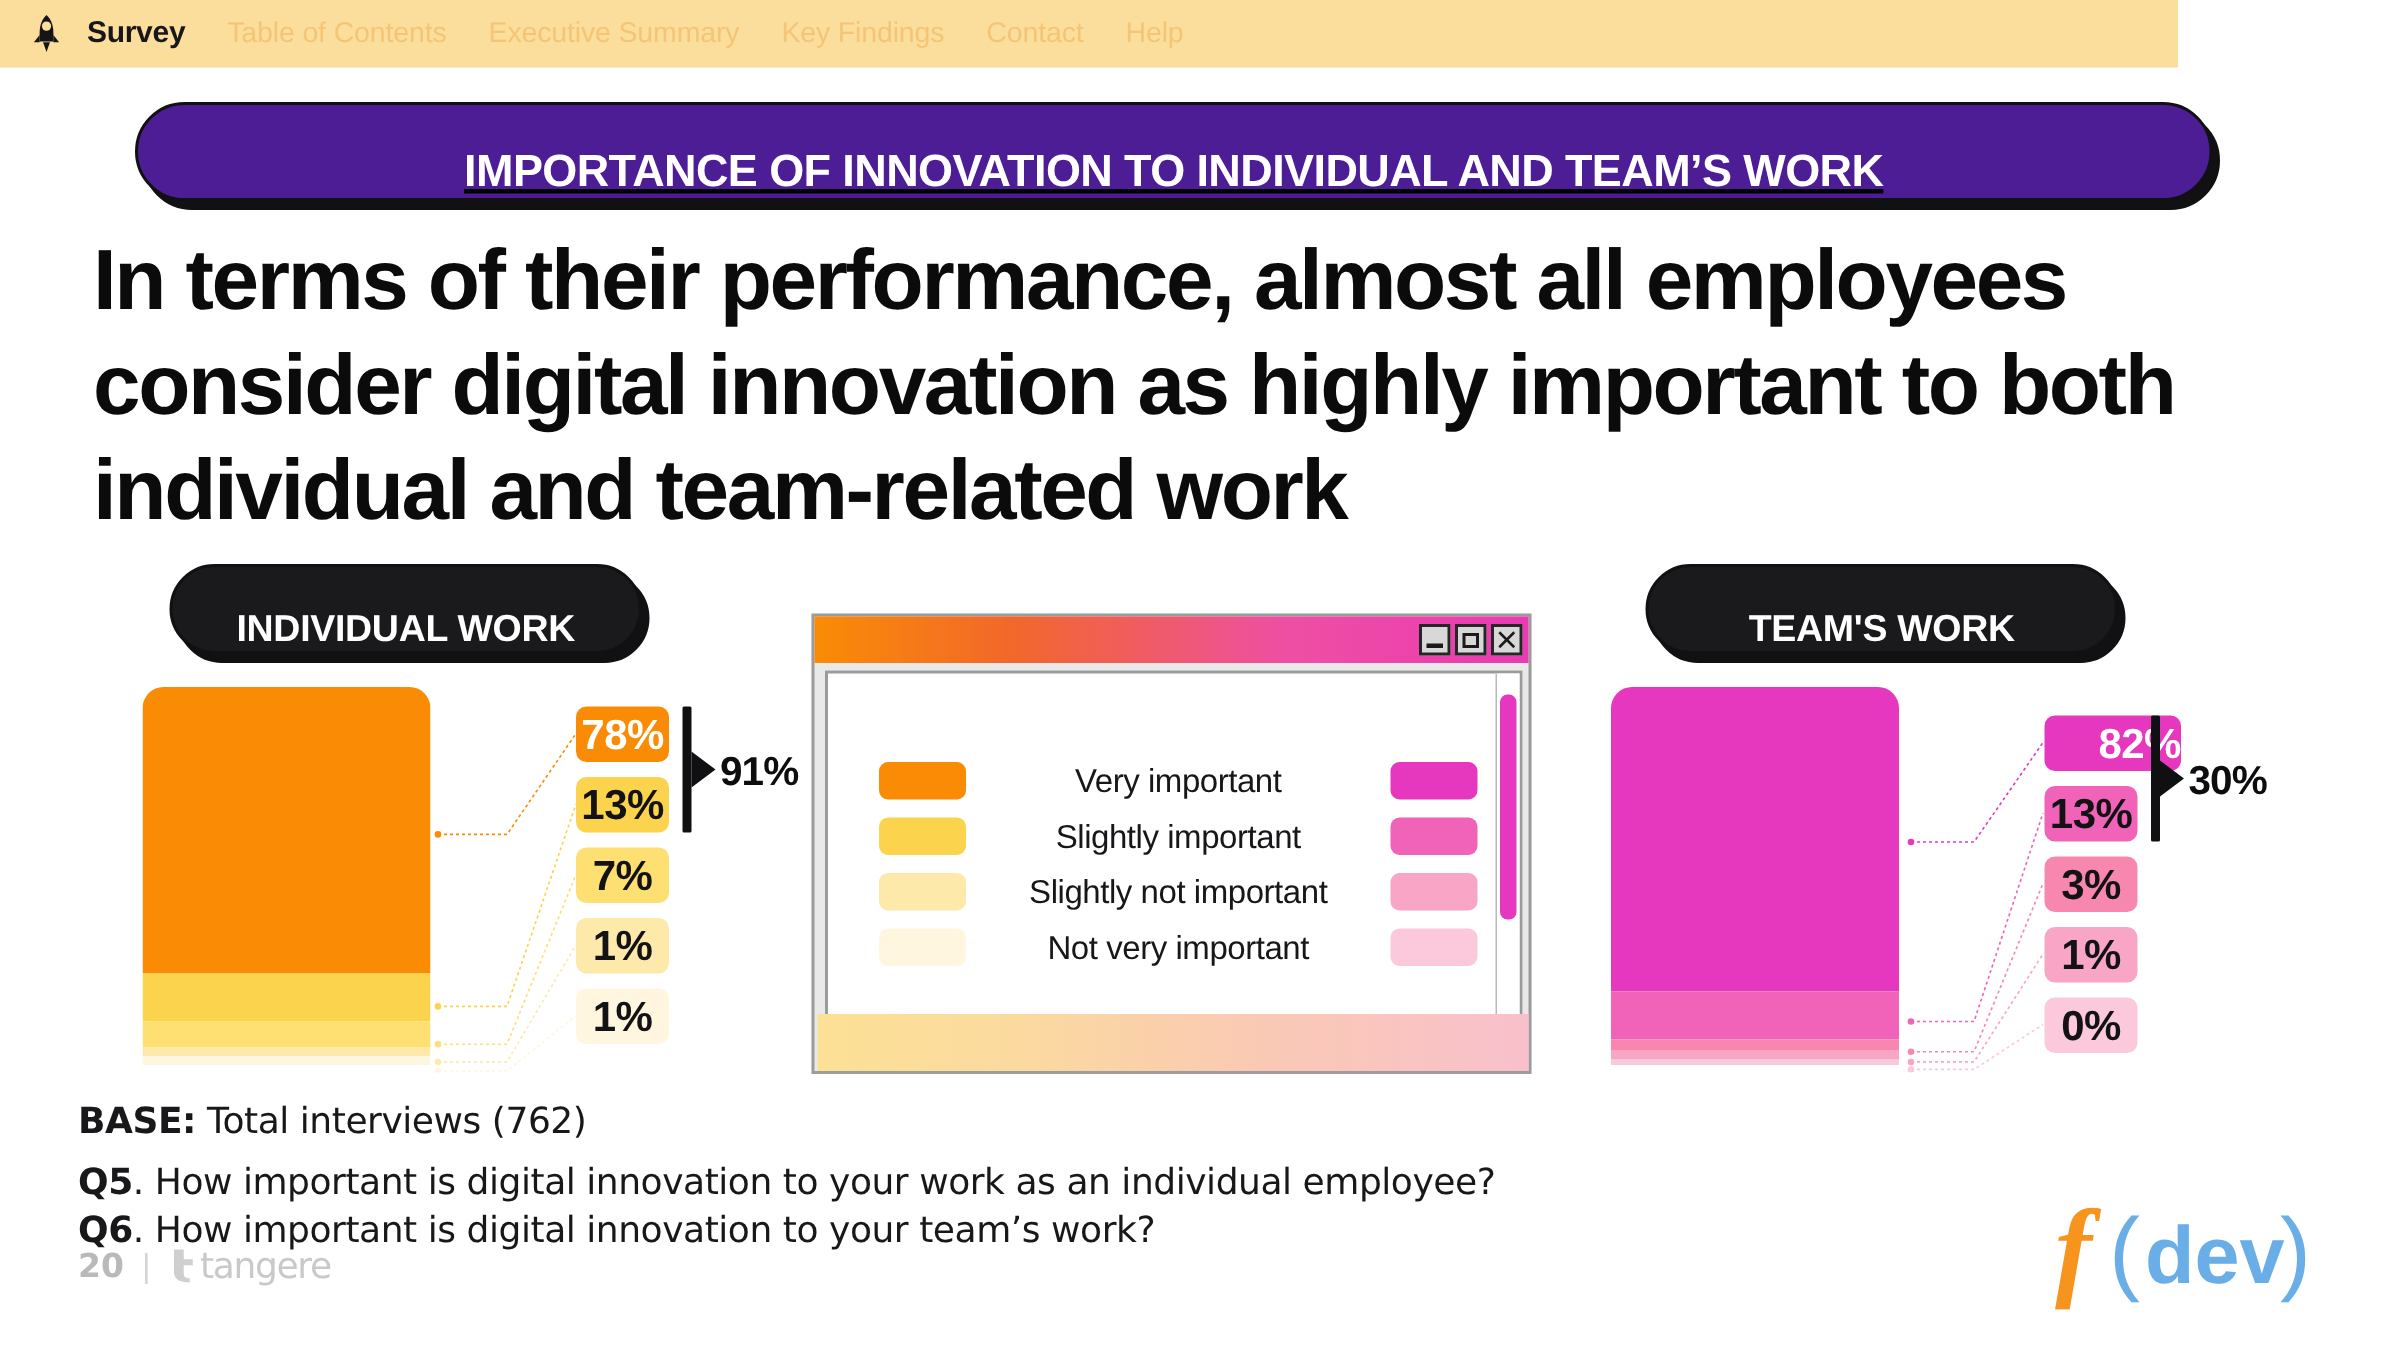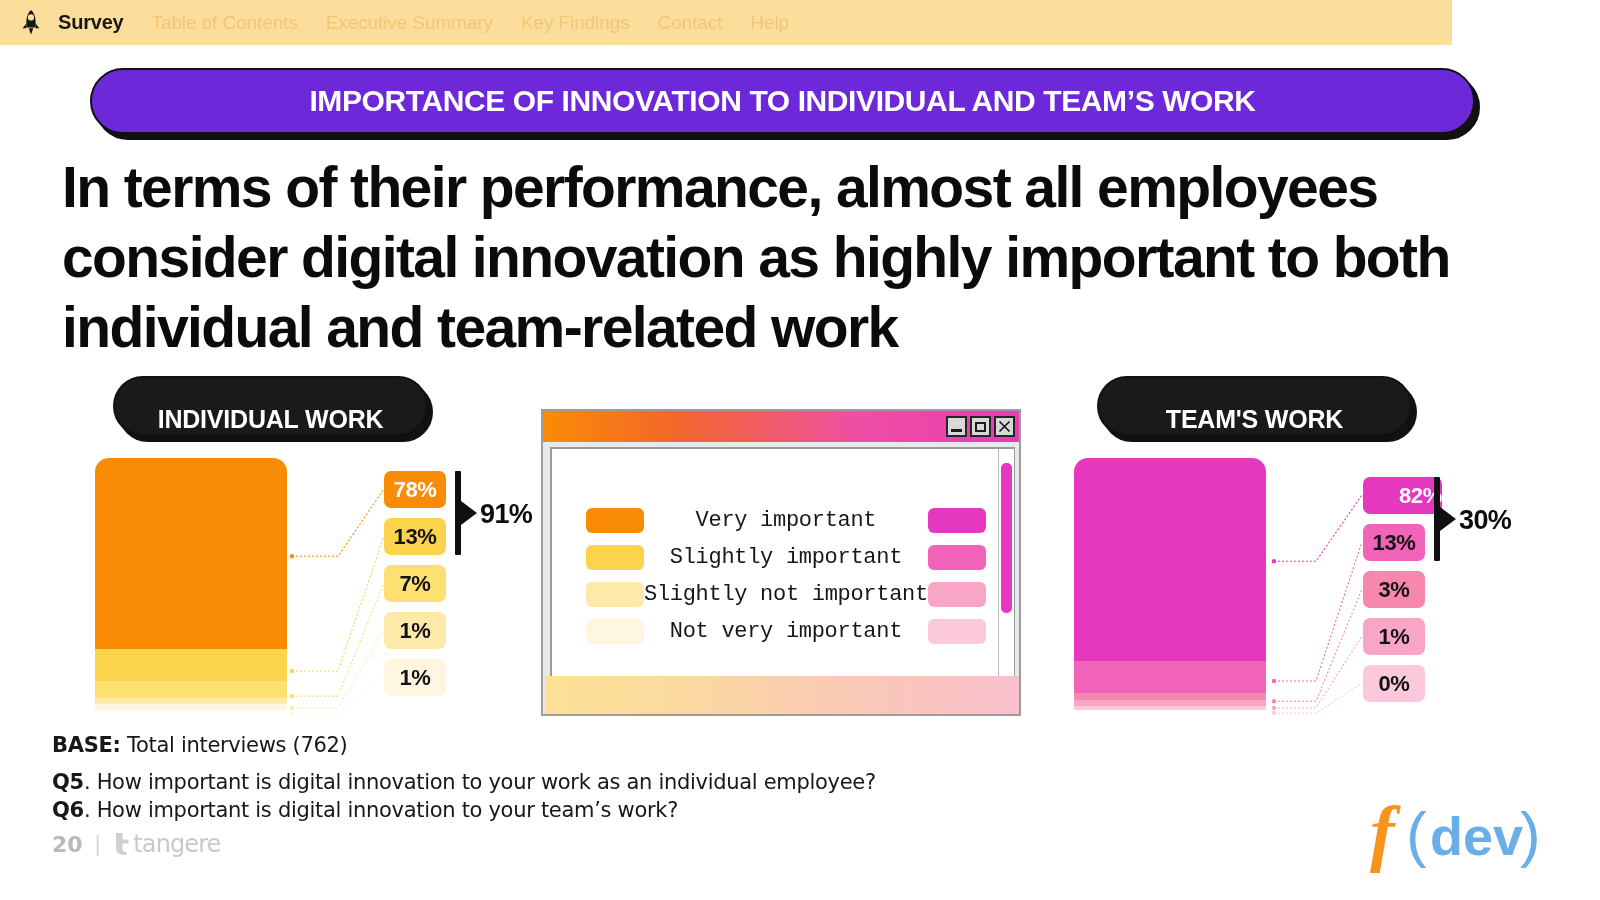--- a/index.html
+++ b/index.html
@@ -64,24 +64,24 @@
     left: 5px; top: 6px;
     width: 1385px; height: 66px;
     background: #111113;
     border-radius: 34px;
     border: 2px solid #111113;
   }
   .title-pill {
     position: absolute;
     left: 0; top: 0;
     width: 1385px; height: 66px;
-    background: #6d28d9;
+    background: #4c1d95;
     border: 2px solid #111113;
     border-radius: 34px;
-    display: flex; align-items: center; justify-content: center;
+    display: flex; align-items: flex-end; justify-content: center; text-decoration: underline;
   }
   .title-pill-text {
     color: #ffffff;
     font-size: 30px;
     font-weight: bold;
     letter-spacing: -0.4px;
     text-align: center;
   }
 
   
@@ -130,21 +130,21 @@
   #bar-team { left: 1074px; top: 458px; }
   .bar-seg { width: 100%; }
 
   
   .badge {
     position: absolute;
     height: 37px;
     min-width: 62px;
     border-radius: 7px;
     display: flex; align-items: center; justify-content: center;
-    font-size: 22px;
+    font-size: 28px;
     font-weight: bold;
     letter-spacing: -0.4px;
   }
 
   
   .bracket-bar {
     position: absolute;
     width: 6px;
     background: #101012;
     border-radius: 1px;
@@ -219,21 +219,21 @@
   .sw {
     width: 58px; height: 25px; border-radius: 6px; flex: 0 0 auto;
   }
   .sw-left { margin-left: 34px; }
   .sw-right { margin-right: 12px; }
   .legend-label {
     flex: 1;
     text-align: center;
     font-size: 22px;
     color: #17171a;
-    font-family: Liberation Mono, monospace;
+    font-family: Liberation Sans, sans-serif;
     letter-spacing: -0.3px;
     white-space: nowrap;
   }
   .lw-scrollbar {
     width: 16px;
     background: #ffffff;
     border-left: 1px solid #b9b9b9;
     position: relative;
     flex: 0 0 auto;
   }
@@ -247,21 +247,21 @@
   .lw-footer {
     position: absolute;
     left: 2px; bottom: 0;
     width: 474px; height: 38px;
     background: linear-gradient(90deg, #FCE195 0%, #FBD9A0 30%, #FAC9B4 62%, #F9C0CC 100%);
   }
 
   
   .footnotes { position: absolute; left: 52px; top: 733px; }
   .fn-line {
-    font-size: 21px;
+    font-size: 24px;
     color: #18181b;
     font-family: "DejaVu Sans", sans-serif;
     letter-spacing: -0.3px;
     white-space: nowrap;
   }
   .fn-base { margin-bottom: 13px; }
   .fn-q { margin-bottom: 4px; }
   .fn-b { font-weight: bold; }
 
   

